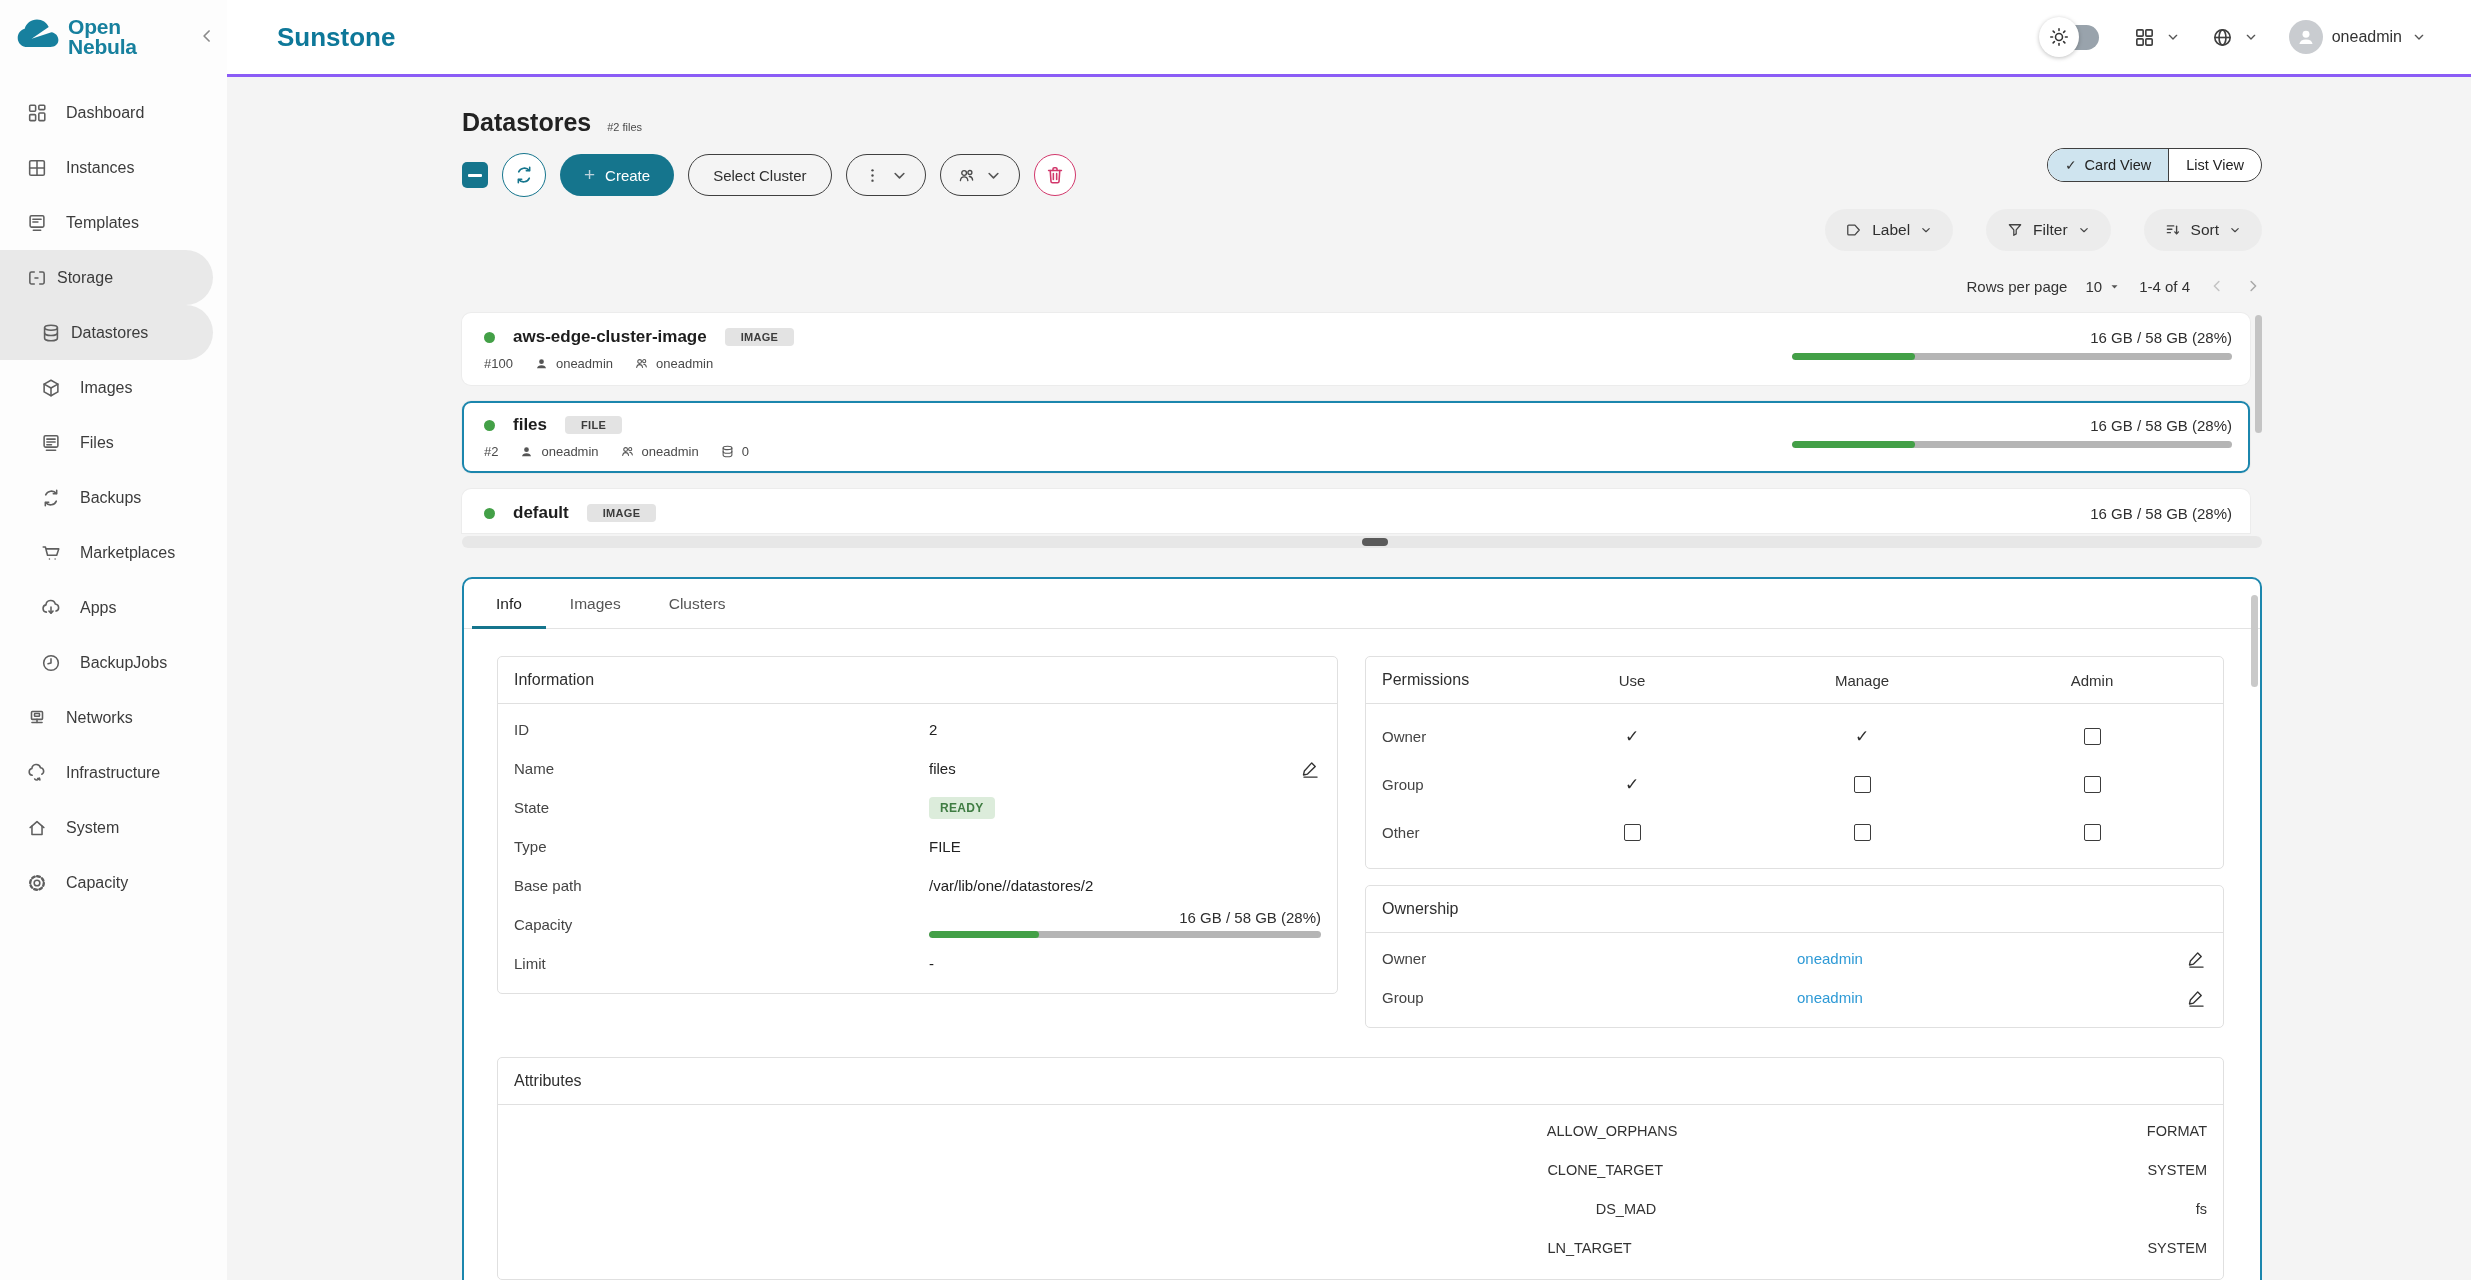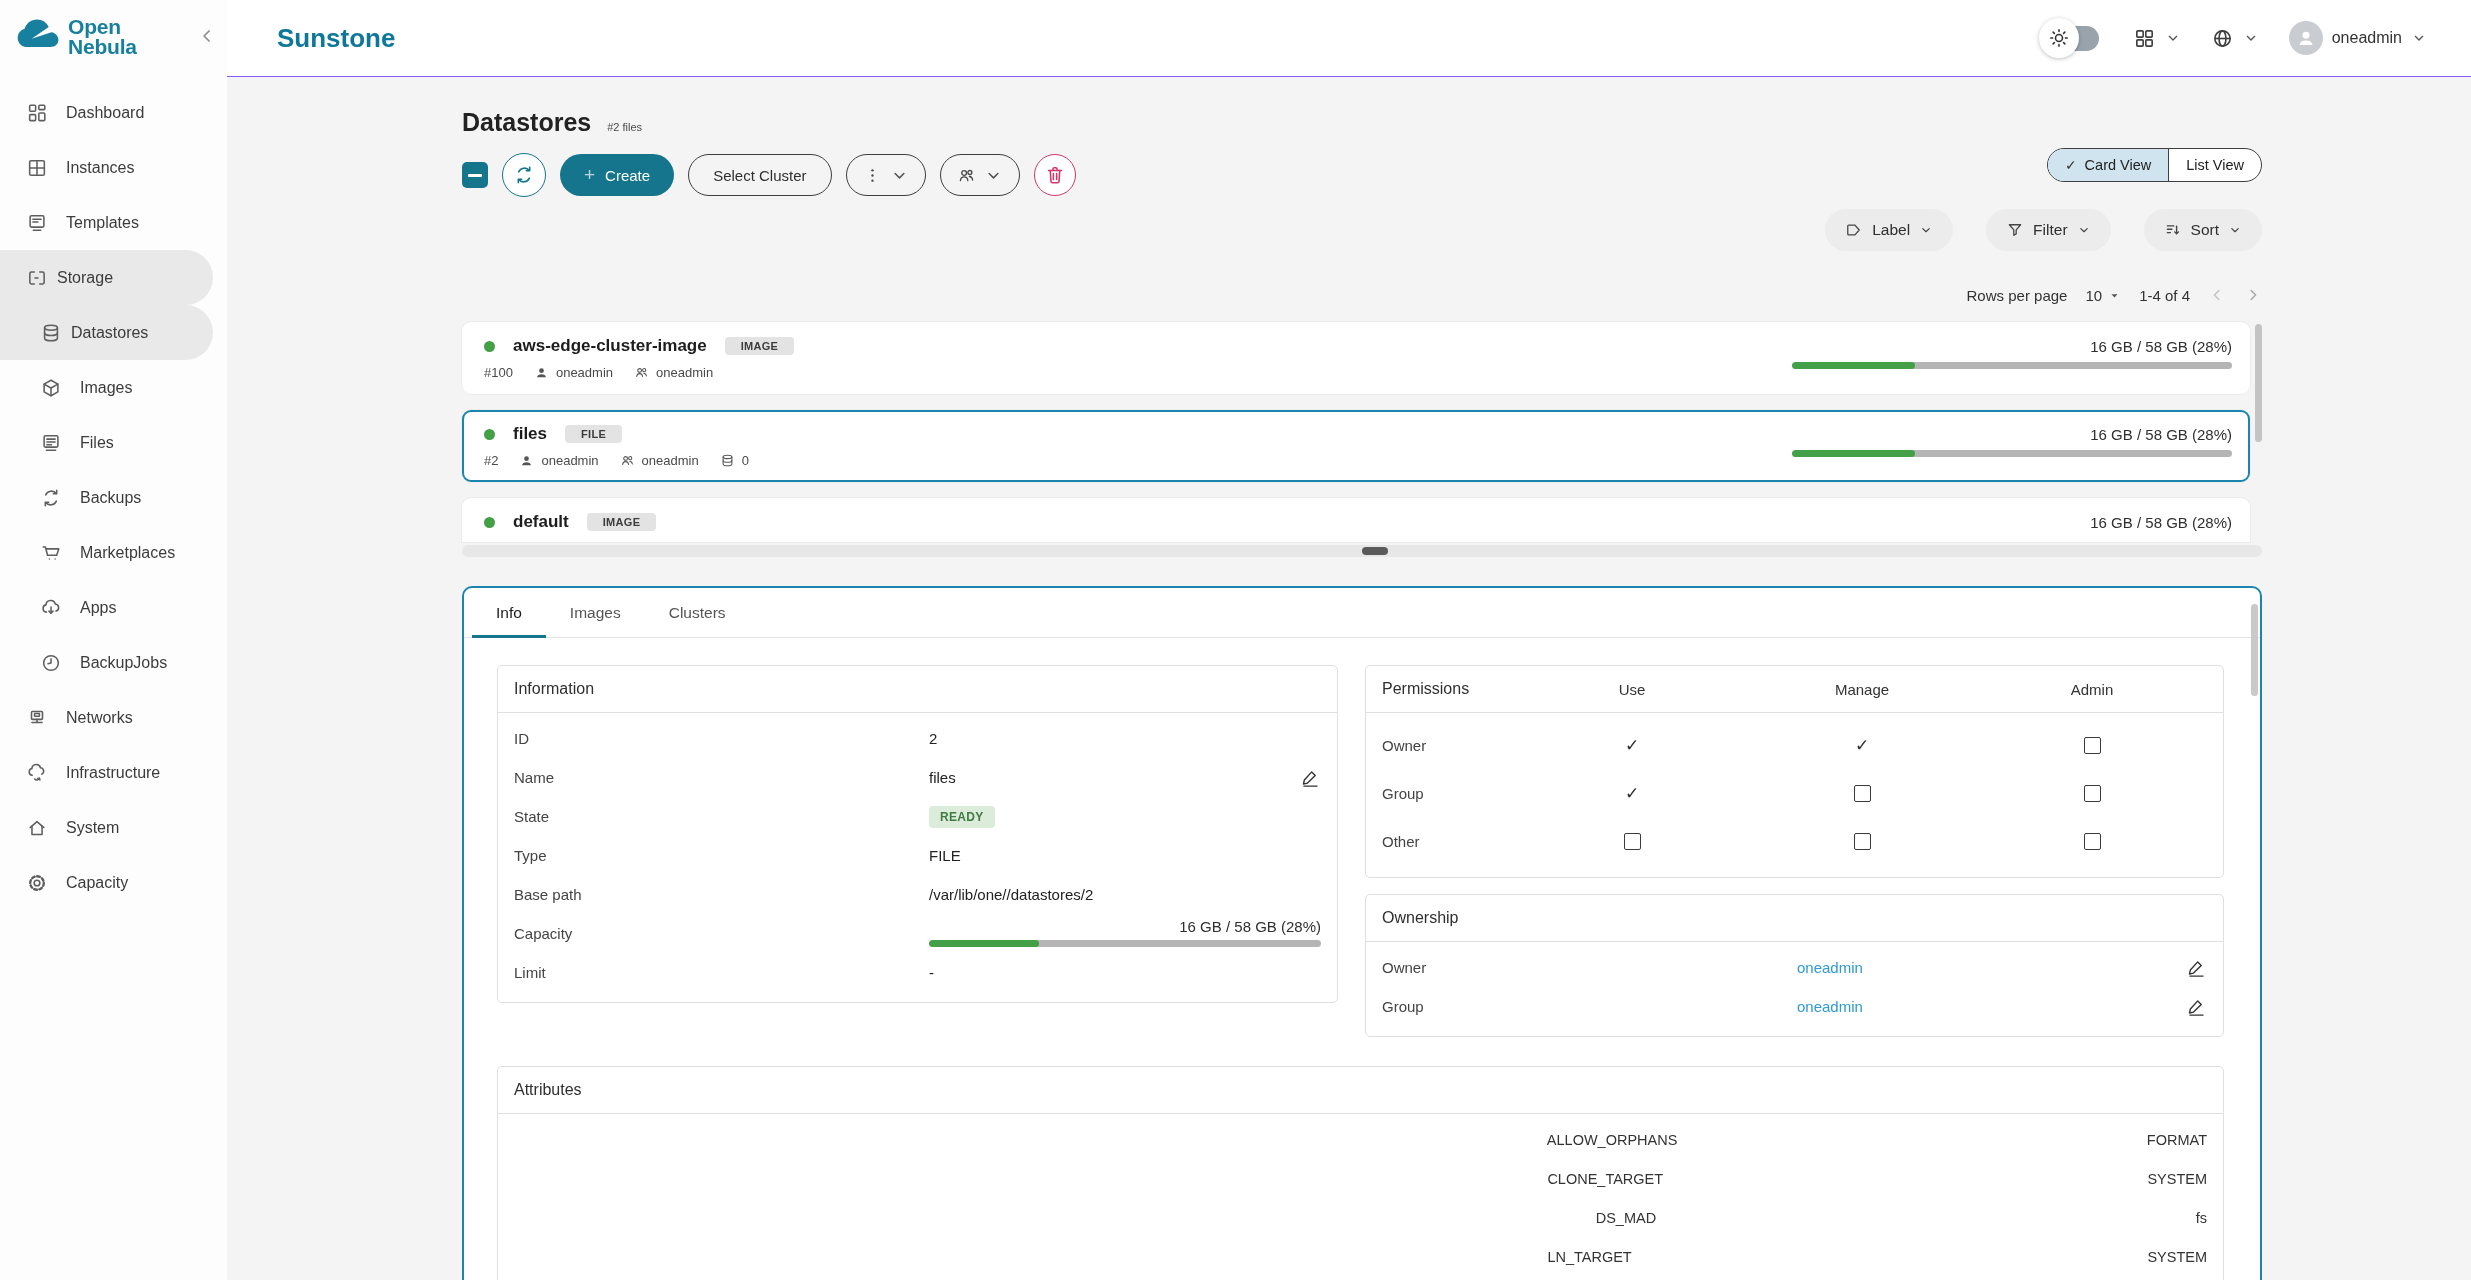--- a/index.html
+++ b/index.html
@@ -14,21 +14,21 @@
   .logo-text{font-size:21px;line-height:20px;font-weight:700;color:#17809e;letter-spacing:-.2px;padding-top:1px;}
   .collapse-btn{margin-left:auto;margin-top:10px;width:20px;height:20px;color:#8a8a8a;cursor:pointer;}
   .nav{margin-top:14px;}
   .nav-item{display:flex;align-items:center;gap:18px;height:55px;padding-left:26px;margin-right:14px;font-size:16px;color:#3c3c3c;border-radius:0 28px 28px 0;cursor:pointer;}
   .nav-item.child{padding-left:40px;}
   .nav-item.hl{background:#e9e9e9;gap:9px;}
   .nv{width:22px;height:22px;color:#5f5f5f;flex:0 0 auto;}
 
   
   .main{flex:1;display:flex;flex-direction:column;min-width:0;}
-  .topbar{height:77px;background:#ffffff;border-bottom:1px solid #8b5cf6;display:flex;align-items:center;padding:0 44px 0 50px;flex:0 0 77px;}
+  .topbar{height:77px;background:#ffffff;border-bottom:3px solid #8b5cf6;display:flex;align-items:center;padding:0 44px 0 50px;flex:0 0 77px;}
   .app-title{font-size:26px;font-weight:700;color:#0e7899;}
   .hdr-right{margin-left:auto;display:flex;align-items:center;gap:30px;}
   .switch-wrap{position:relative;width:64px;height:40px;cursor:pointer;}
   .switch-track{position:absolute;left:24px;top:8px;width:36px;height:25px;border-radius:13px;background:#99a3ac;}
   .switch-thumb{position:absolute;left:0;top:0;width:40px;height:40px;border-radius:50%;background:#fff;box-shadow:0 1px 4px rgba(0,0,0,.25);display:flex;align-items:center;justify-content:center;}
   .switch-thumb svg{width:22px;height:22px;color:#333;}
   .hdr-group{display:flex;align-items:center;gap:9px;cursor:pointer;}
   .hdr-ic{width:23px;height:23px;color:#3f3f3f;}
   .chev{width:16px;height:16px;color:#555;}
   .avatar{width:34px;height:34px;border-radius:50%;background:#c9ccd0;display:flex;align-items:center;justify-content:center;}
@@ -61,21 +61,21 @@
   .view-toggle{margin-top:40px;display:flex;height:34px;border:1px solid #3f3f3f;border-radius:18px;overflow:hidden;background:#fff;}
   .vt-seg{display:flex;align-items:center;gap:8px;padding:0 17px;font-size:14.5px;color:#222;cursor:pointer;}
   .vt-seg.active{background:#cfe4ef;}
   .vt-seg + .vt-seg{border-left:1px solid #3f3f3f;}
   .vt-seg .tick{font-size:14px;color:#333;}
   .filter-row{display:flex;gap:33px;margin-top:27px;}
   .pill{height:42px;border-radius:21px;background:#ececec;display:flex;align-items:center;gap:9px;padding:0 20px;font-size:15.5px;color:#2f2f2f;cursor:pointer;}
   .pill svg{width:18px;height:18px;color:#444;}
   .pill .chev{width:14px;height:14px;}
 
-  .pag-row{display:flex;justify-content:flex-end;align-items:center;gap:18px;margin-top:34px;font-size:15px;color:#333;height:20px;}
+  .pag-row{display:flex;justify-content:flex-end;align-items:center;gap:18px;margin-top:25px;font-size:15px;color:#333;height:20px;}
   .pag-size{display:flex;align-items:center;gap:6px;cursor:pointer;}
   .pag-size svg{width:13px;height:13px;color:#555;}
   .pag-chev{width:18px;height:18px;cursor:pointer;}
   .pag-chev.left{color:#c3c3c3;}
   .pag-chev.right{color:#a8a8a8;}
 
   
   .cards{margin-top:17px;position:relative;padding-right:12px;}
   .card{background:#fff;border-radius:9px;height:72px;display:flex;justify-content:space-between;padding:12px 16px 0 20px;margin-bottom:16px;cursor:pointer;border:2px solid transparent;box-shadow:0 0 0 1px rgba(0,0,0,0.03);}
   .card.selected{border-color:#1b86ad;}

